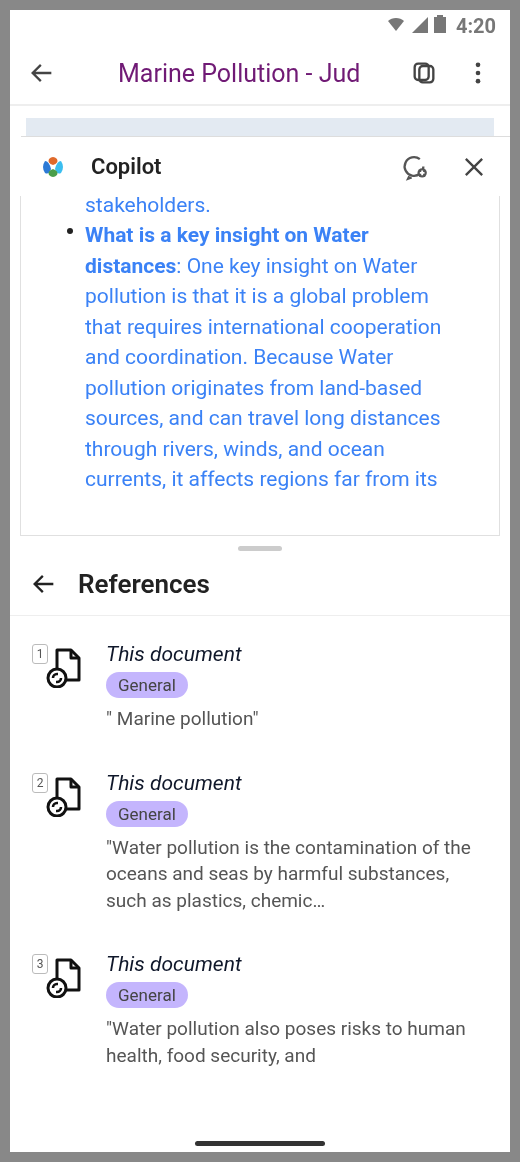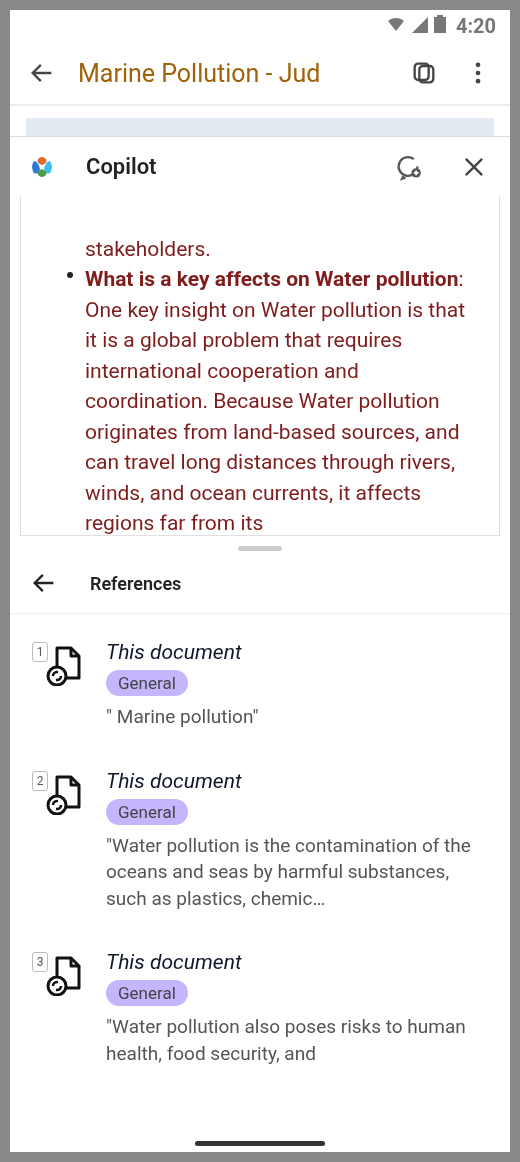--- a/index.html
+++ b/index.html
@@ -11,46 +11,48 @@
     .status-bar {
       height: 32px; display: flex; justify-content: flex-end; align-items: center;
       padding: 0 14px; gap: 6px; color: #777; font-size: 20px;
     }
     .status-bar .time { font-weight: 700; margin-left: 4px; }
     .app-header {
       height: 64px; display: flex; align-items: center; padding: 0 14px; gap: 18px;
       border-bottom: 2px solid #eee;
     }
     .app-header .title {
-      flex: 1; font-size: 25px; color: #a16207; white-space: nowrap; overflow: hidden;
+      flex: 1; font-size: 25px; color: #701a75; white-space: nowrap; overflow: hidden;
       font-weight: 400;
+      margin-left: 40px;
     }
     .icon-btn { width: 36px; height: 36px; display: flex; align-items: center; justify-content: center; color: #444; }
     .icon-btn svg { width: 28px; height: 28px; }
     .doc-stub { height: 30px; background: #fff; padding-top: 12px; }
     .doc-stub-inner { margin: 0 16px; height: 18px; background: #e3eaf2; }
     .copilot-header {
-      height: 60px; display: flex; align-items: center; padding: 0 18px; gap: 30px;
+      height: 60px; display: flex; align-items: center; padding: 0 18px; gap: 24px;
       border-top: 1px solid #ddd;
+      margin-left: 11px;
     }
     .copilot-logo { width: 28px; height: 28px; display:flex; align-items:center; justify-content:center; }
     .copilot-title { flex: 1; font-size: 22px; font-weight: 600; color: #222; }
     .chat-body {
       padding: 0 30px 0 30px; height: 340px; overflow: hidden; position: relative;
       border: 1px solid #e0e0e0; border-top: none; margin: 0 10px;
     }
-    .chat-body .content { font-size: 21px; line-height: 1.45; color: #7f1d1d; padding-left: 34px; position: relative; top: -6px; margin-top: 44px; }
+    .chat-body .content { font-size: 21px; line-height: 1.45; color: #3b82f6; padding-left: 34px; position: relative; top: -6px; }
     .chat-body .bullet-row { position: relative; }
     .chat-body .bullet-dot { position: absolute; left: -18px; top: 8px; width: 6px; height: 6px; background: #222; border-radius: 50%; }
     .chat-body .bold { font-weight: 700; }
     .drag-handle { width: 44px; height: 5px; background: #ccc; border-radius: 3px; margin: 10px auto 0; }
     .refs-header {
       display: flex; align-items: center; gap: 20px; padding: 18px 20px 16px;
     }
-    .refs-title { font-size: 18px; font-weight: 600; color: #222; margin-left: 12px; }
+    .refs-title { font-size: 26px; font-weight: 600; color: #222; }
     .refs-divider { height: 1px; background: #eee; margin: 0 0 12px; }
     .ref-item { display: flex; gap: 18px; padding: 14px 22px 24px; }
     .ref-badge-col { display: flex; flex-direction: column; align-items: center; gap: 2px; width: 56px; }
     .ref-num {
       width: 16px; height: 20px; border: 1px solid #bbb; border-radius: 3px;
       font-size: 12px; color: #555; display: flex; align-items: center; justify-content: center;
       align-self: flex-start; margin-top: 2px;
     }
     .ref-icon-wrap { position: relative; width: 44px; height: 44px; margin-top: -22px; margin-left: 10px; }
     .ref-body { flex: 1; }
@@ -139,21 +141,21 @@
           <path d="M5 5l14 14M19 5L5 19"></path>
         </svg>
     </div>
   </div>
 
   <div class="chat-body">
     <div class="content">
       <div>stakeholders.</div>
       <div class="bullet-row">
         <span class="bullet-dot"></span>
-        <span class="bold">What is a key affects on Water pollution</span><span>: One key insight on Water pollution is that it is a global problem that requires international cooperation and coordination. Because Water pollution originates from land-based sources, and can travel long distances through rivers, winds, and ocean currents, it affects regions far from its</span>
+        <span class="bold">What is a key insight on Water distances</span><span>: One key insight on Water pollution is that it is a global problem that requires international cooperation and coordination. Because Water pollution originates from land-based sources, and can travel long distances through rivers, winds, and ocean currents, it affects regions far from its</span>
       </div>
     </div>
   </div>
 
   <div class="drag-handle"></div>
 
   <div class="refs-header">
     <div class="icon-btn" style="width:28px;height:28px;">
       <svg viewBox="0 0 24 24" fill="none" stroke="#222" stroke-width="2">
           <path d="M20 12H4M11 5l-7 7 7 7"></path>

